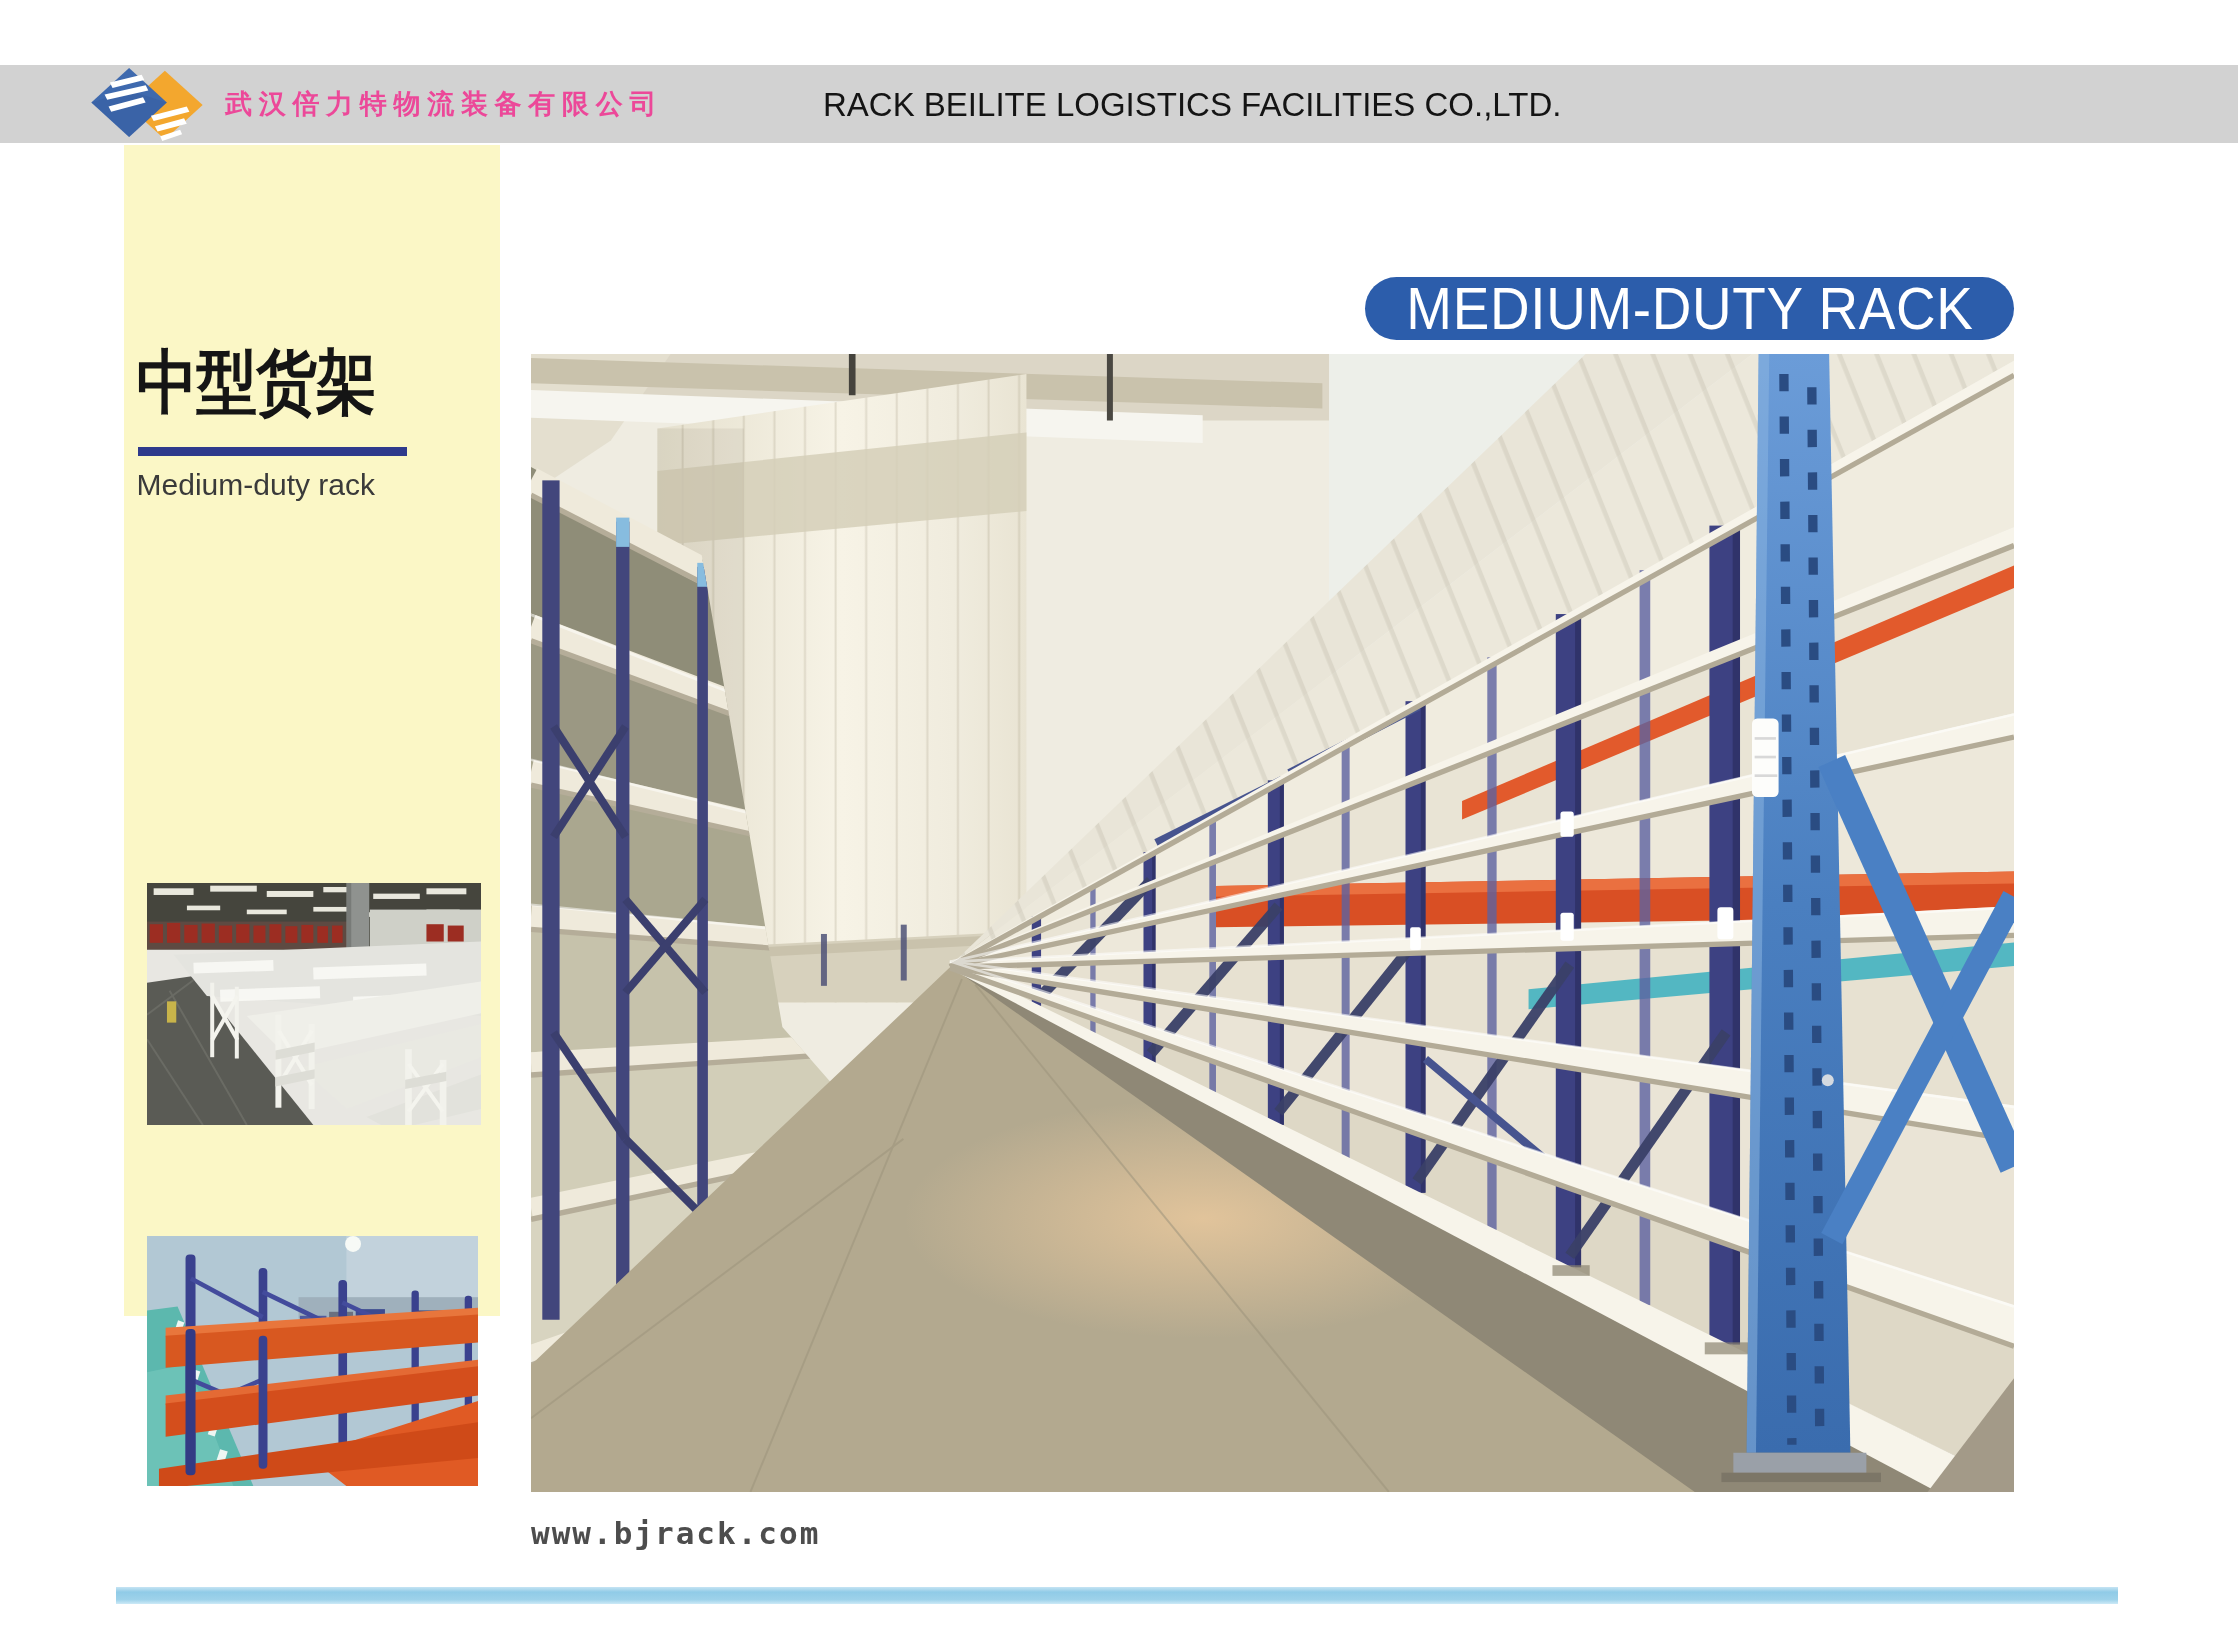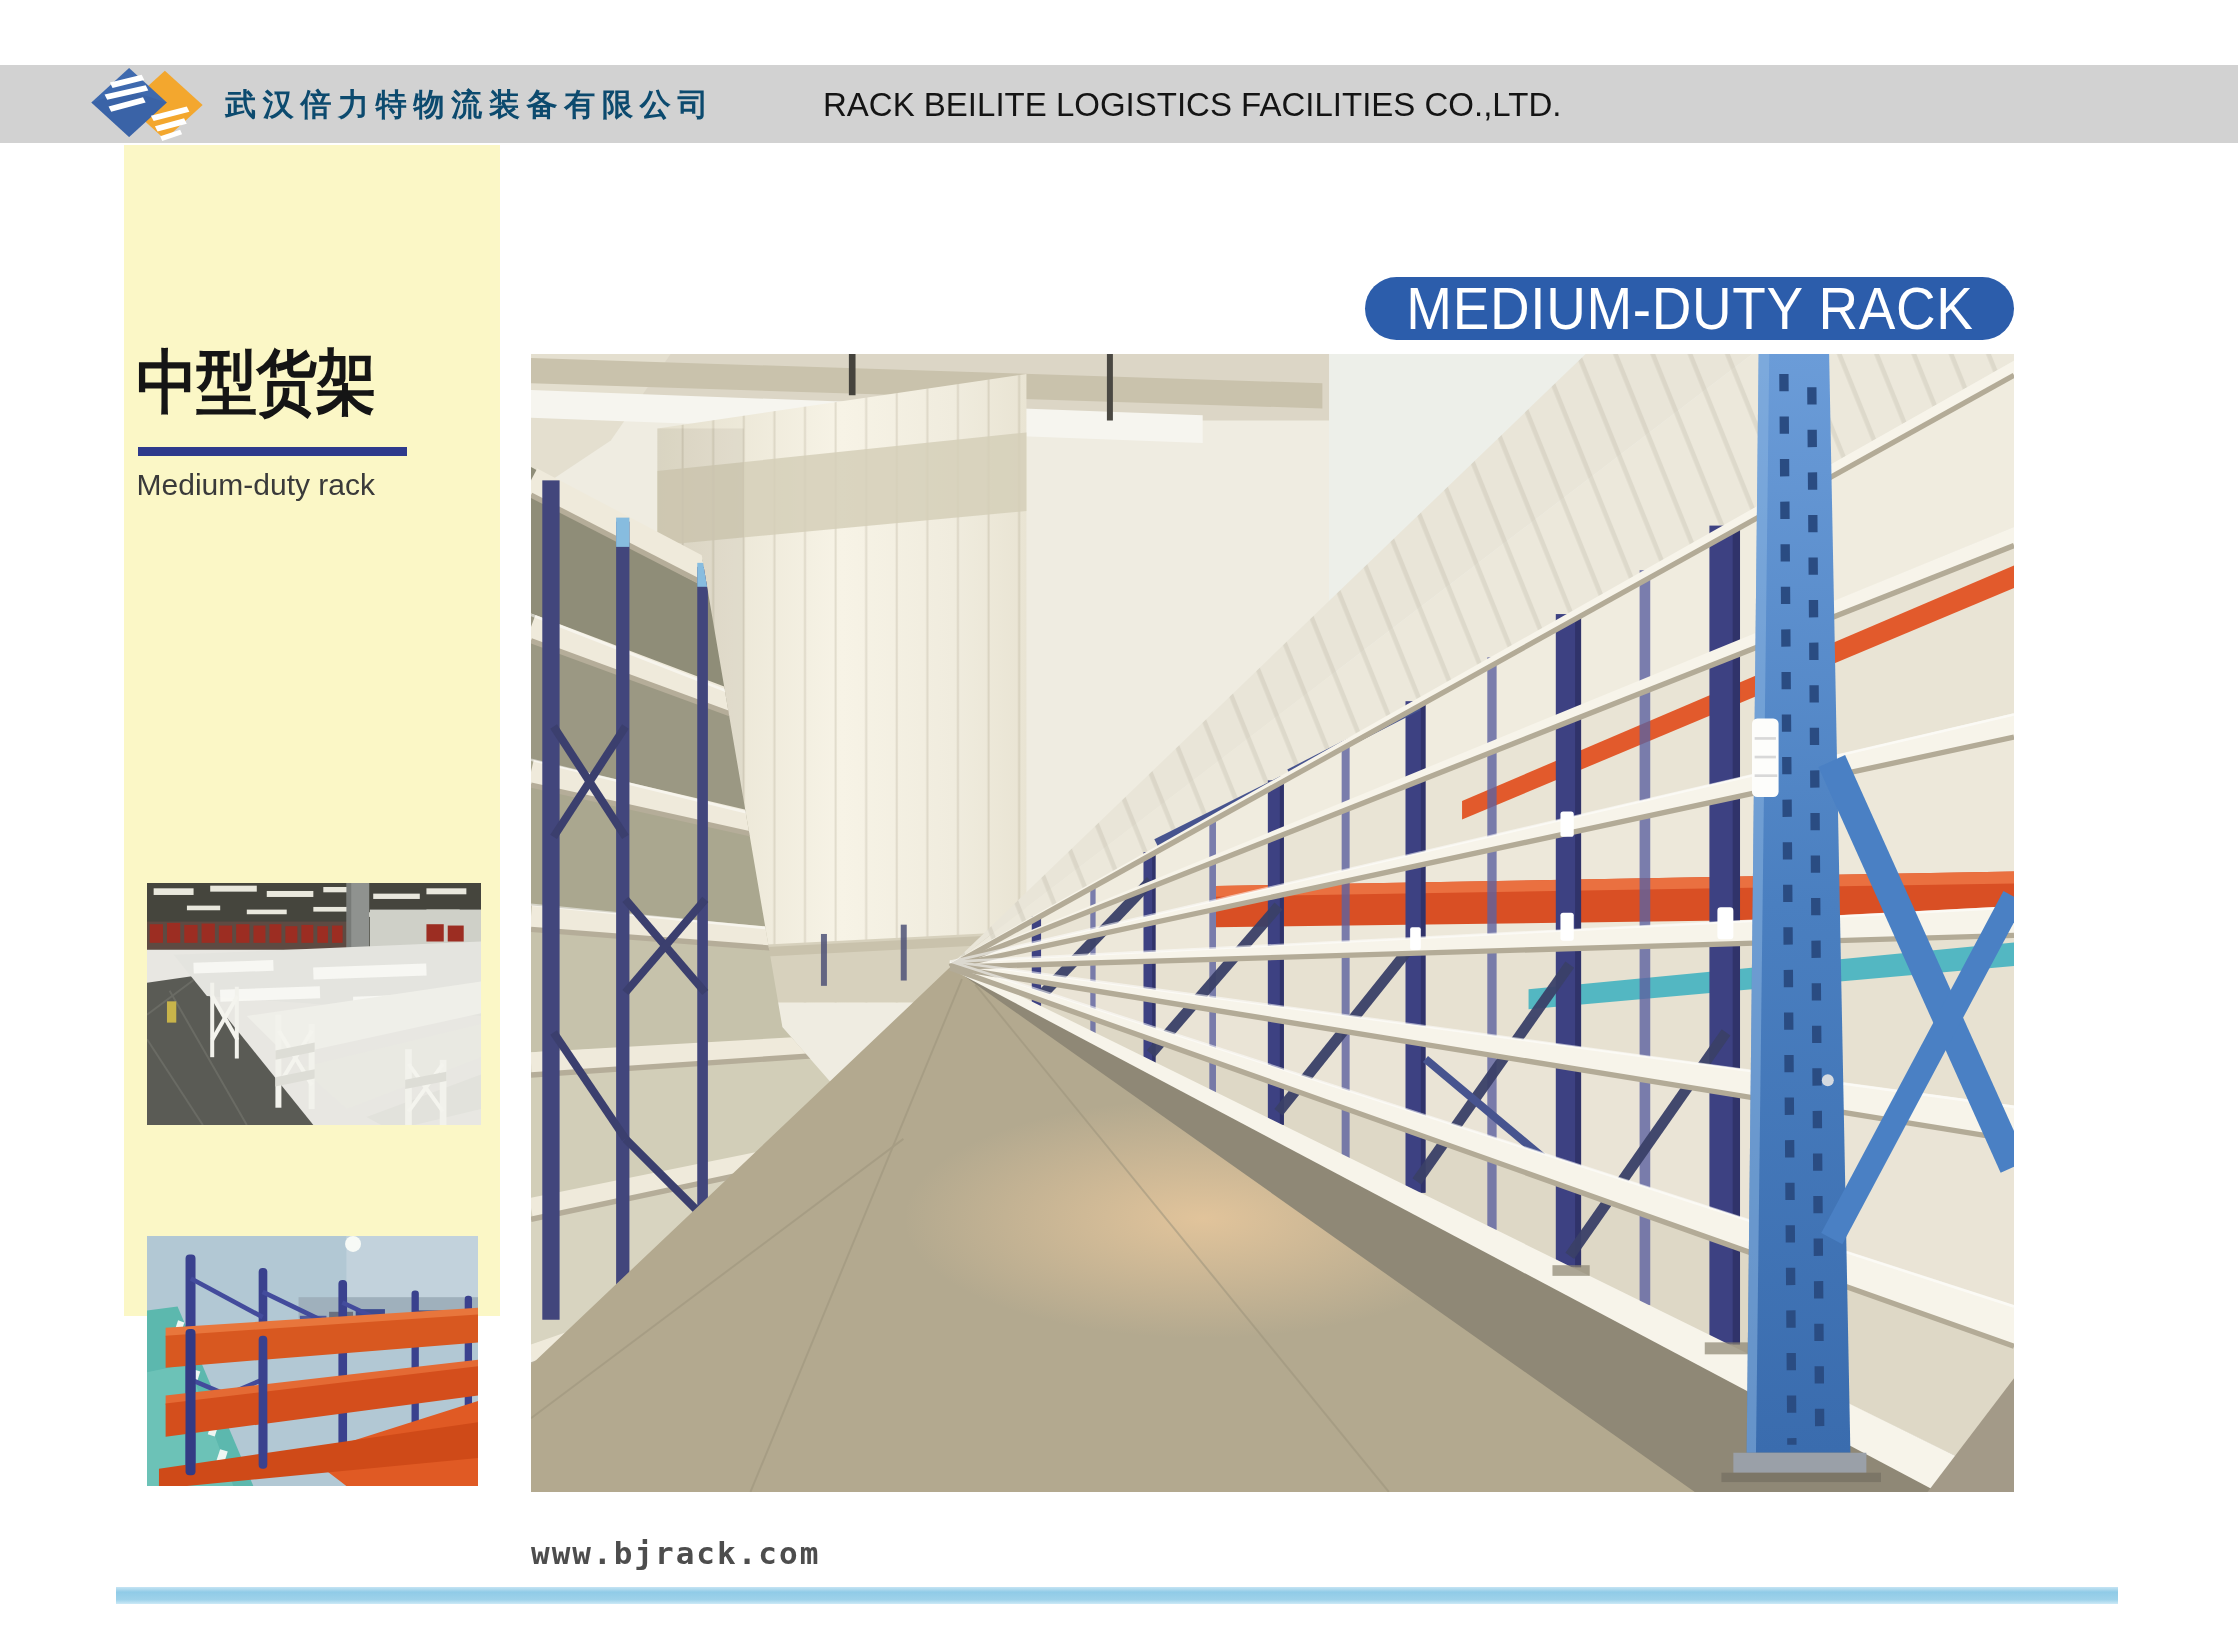--- a/index.html
+++ b/index.html
@@ -6,22 +6,22 @@
   html,body { width:2239px; height:1649px; }
   body {
     position:relative; background:#ffffff; overflow:hidden;
     font-family:"Liberation Sans", sans-serif;
   }
   
   .header-bar { position:absolute; left:0; top:65px; width:2239px; height:78px; background:#d2d2d2; }
   .logo { position:absolute; left:90px; top:68px; width:114px; height:76px; }
   .zh-name {
     position:absolute; left:225px; top:65px; height:58px; line-height:78px;
-    font-family:"DejaVu Serif", serif; font-weight:bold; font-size:31px;
-    letter-spacing:6.7px; color:#0c4a6e; white-space:nowrap;
+    font-family:"DejaVu Serif", serif; font-weight:bold; font-size:27px;
+    letter-spacing:6.7px; color:#ec4899; white-space:nowrap;
   }
   .en-name {
     position:absolute; left:823px; top:65px; height:78px; line-height:80px;
     font-size:33px; color:#141414; letter-spacing:0px; white-space:nowrap;
   }
   
   .sidebar { position:absolute; left:124px; top:145px; width:376px; height:1171px; background:#fbf7c6; }
   .zh-title {
     position:absolute; left:13.3px; top:28px; 
   }
@@ -43,21 +43,21 @@
   }
   .badge span {
     color:#ffffff; font-size:59px; letter-spacing:0.7px;
     transform:scaleX(0.93); white-space:nowrap;
   }
   .photo { position:absolute; left:531px; top:354px; width:1483px; height:1138px; background:#efece1; }
   .photo svg { display:block; width:100%; height:100%; }
   .website {
     position:absolute; left:531px; top:1515px;
     font-family:"DejaVu Sans Mono", monospace; font-weight:bold;
-    font-size:31px; color:#4d4d4d; letter-spacing:2px;margin-top:20px;
+    font-size:31px; color:#4d4d4d; letter-spacing:2px;
   }
   .footer-bar {
     position:absolute; left:116px; top:1587px; width:2002px; height:16.6px;
     background:linear-gradient(180deg,#c6e4f3 0%,#90cbe7 30%,#9ed2ea 75%,#cdeaf7 100%);
   }
 </style>
 </head>
 <body>
 
 <div class="header-bar"></div>

